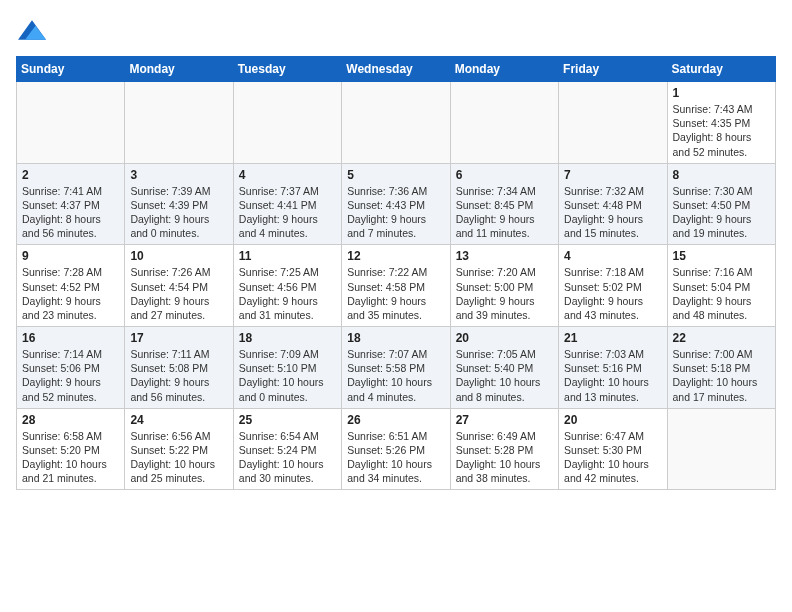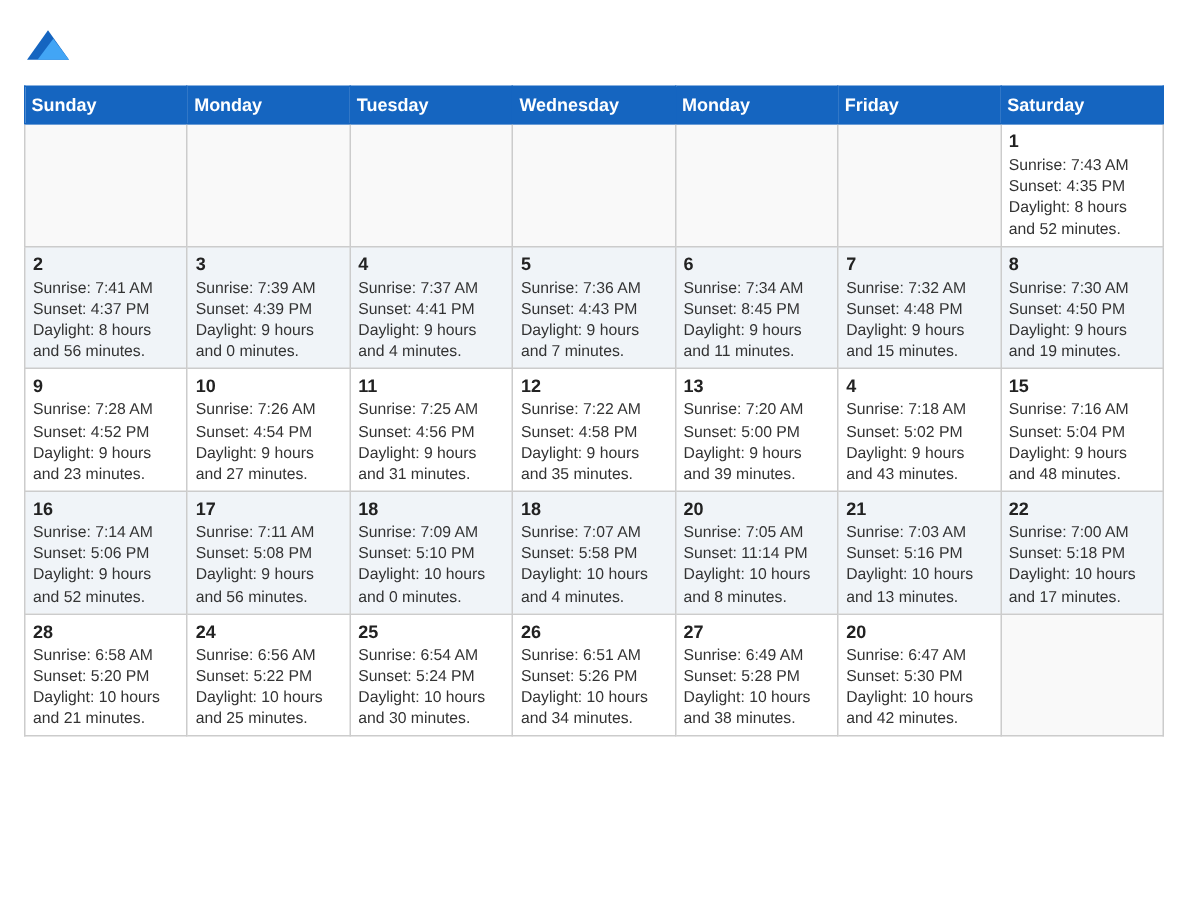--- a/index.html
+++ b/index.html
@@ -244,21 +244,21 @@
         </td>
         <td>
           <span class="day-num">18</span>
           <div class="day-info">Sunrise: 7:07 AM
 Sunset: 5:58 PM
 Daylight: 10 hours and 4 minutes.</div>
         </td>
         <td>
           <span class="day-num">20</span>
           <div class="day-info">Sunrise: 7:05 AM
-Sunset: 11:14 PM
+Sunset: 5:40 PM
 Daylight: 10 hours and 8 minutes.</div>
         </td>
         <td>
           <span class="day-num">21</span>
           <div class="day-info">Sunrise: 7:03 AM
 Sunset: 5:16 PM
 Daylight: 10 hours and 13 minutes.</div>
         </td>
         <td>
           <span class="day-num">22</span>

